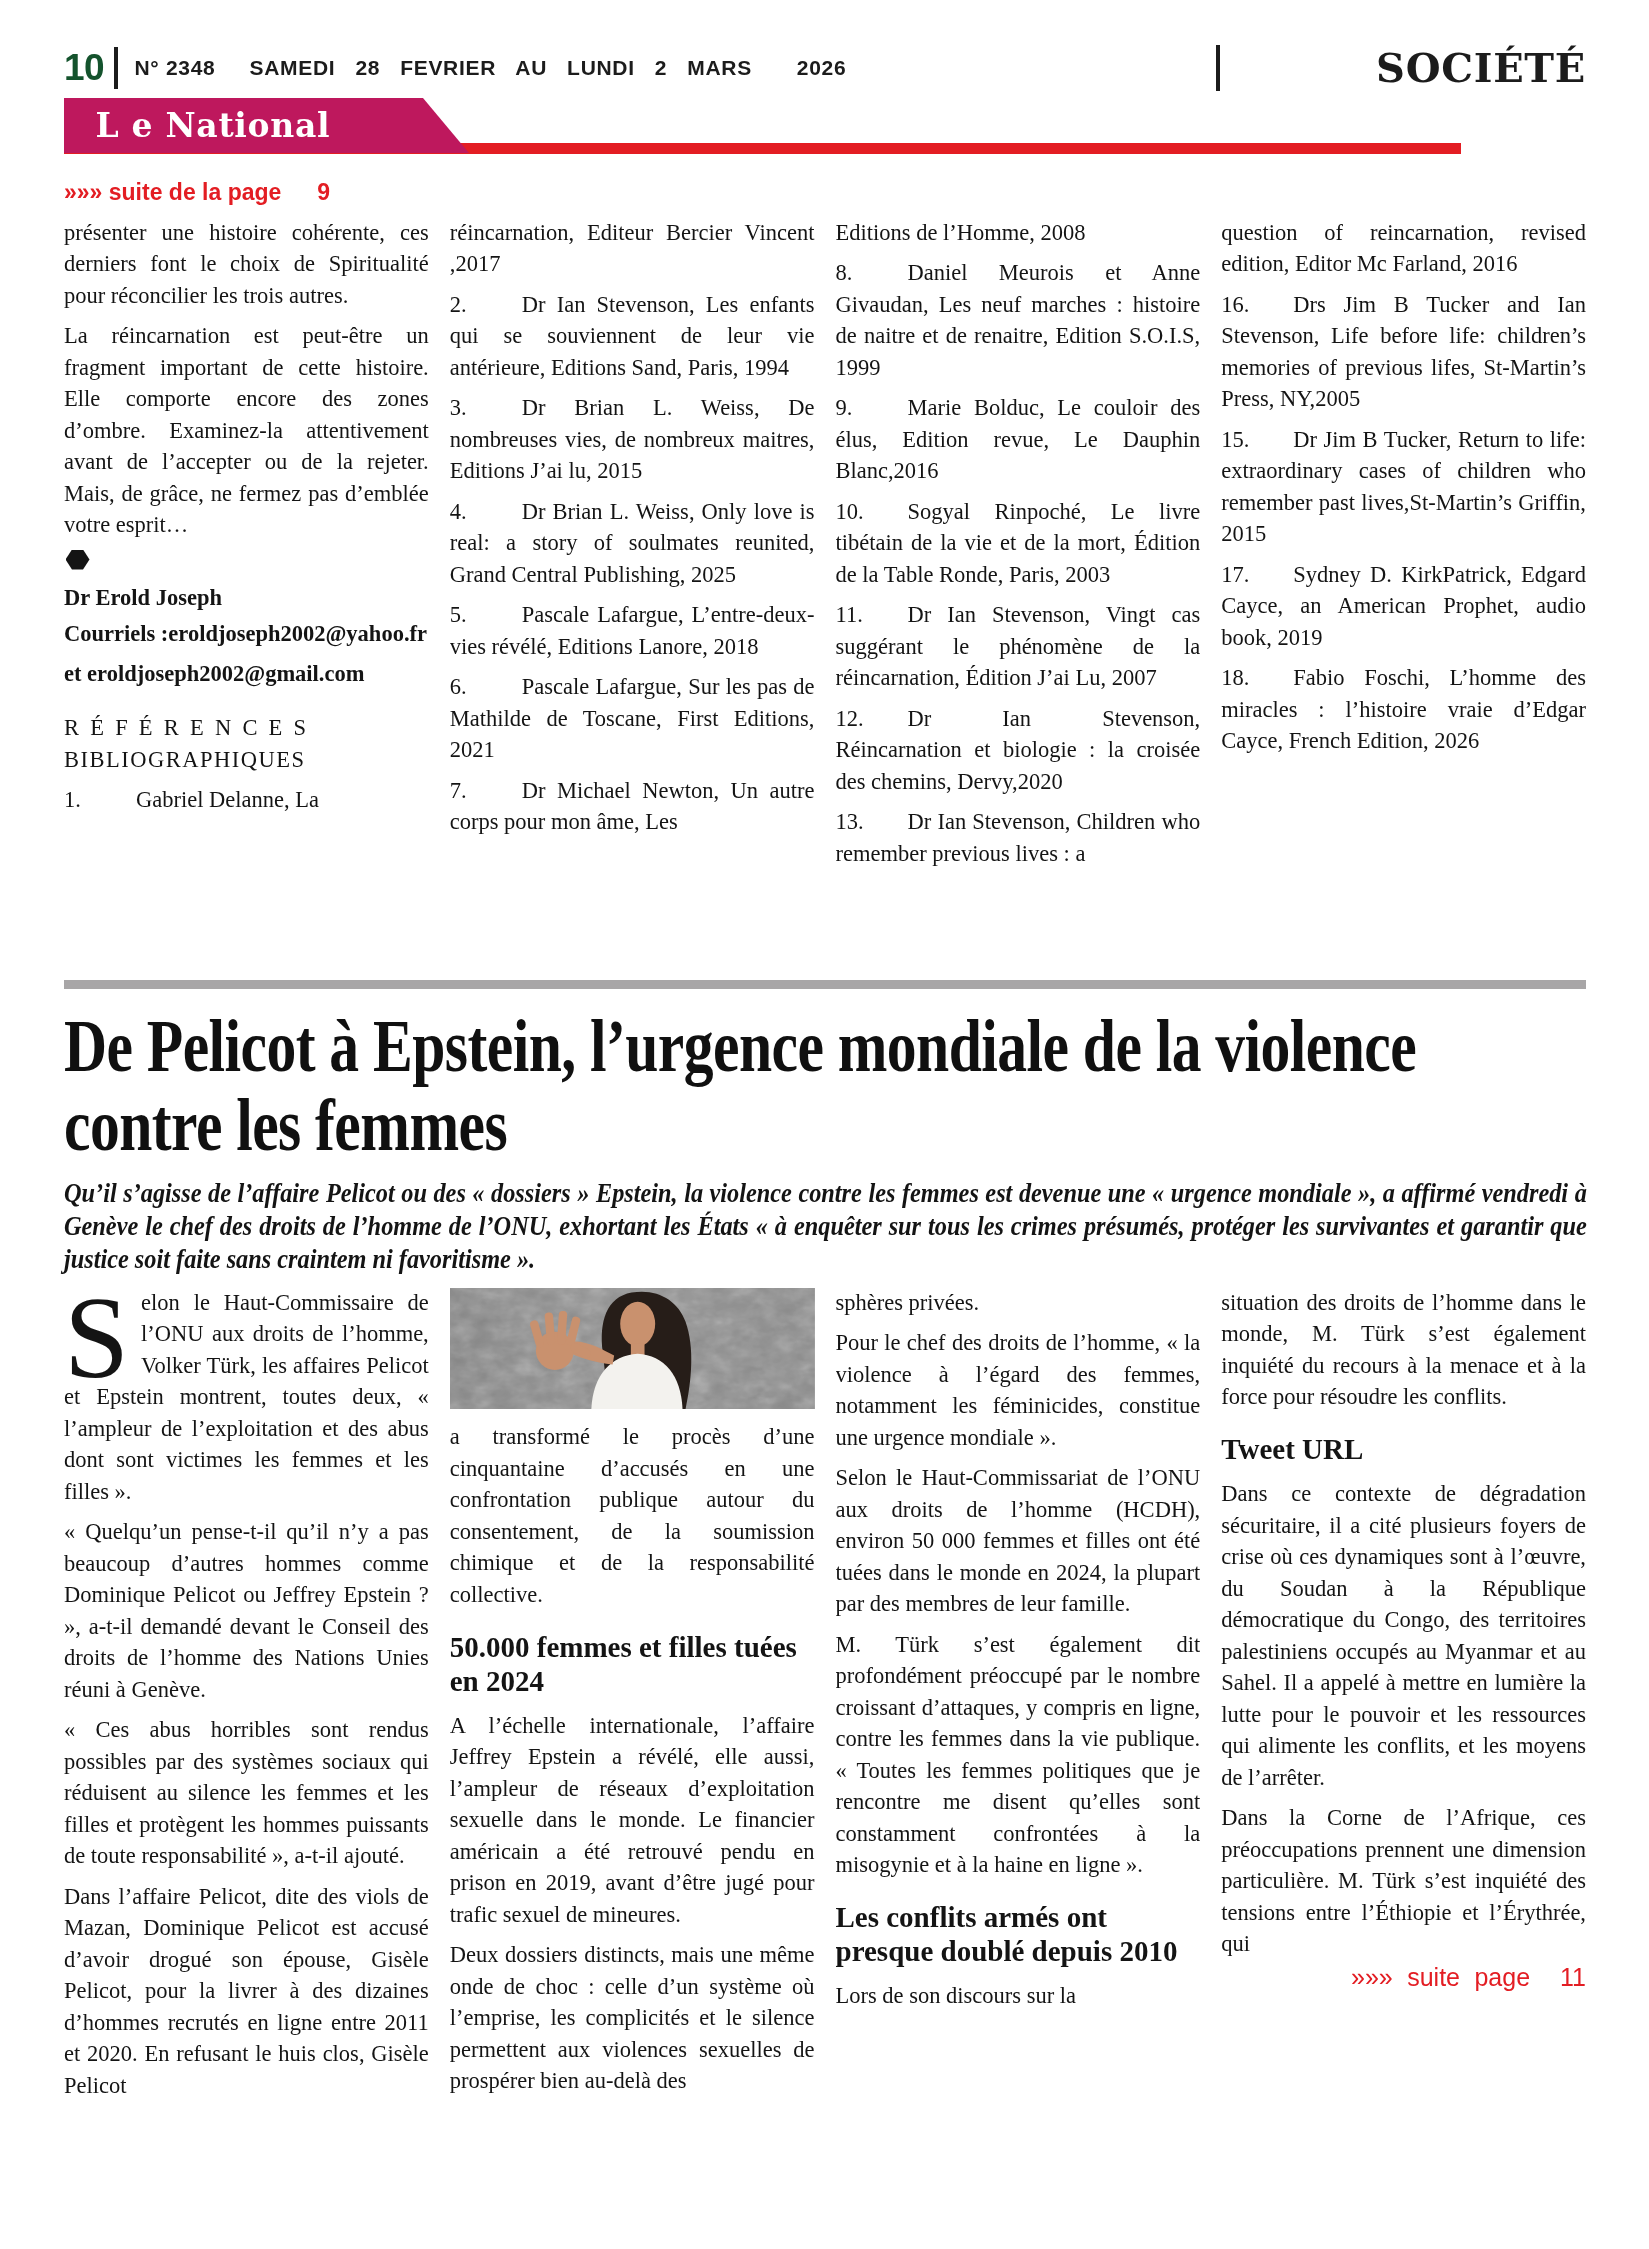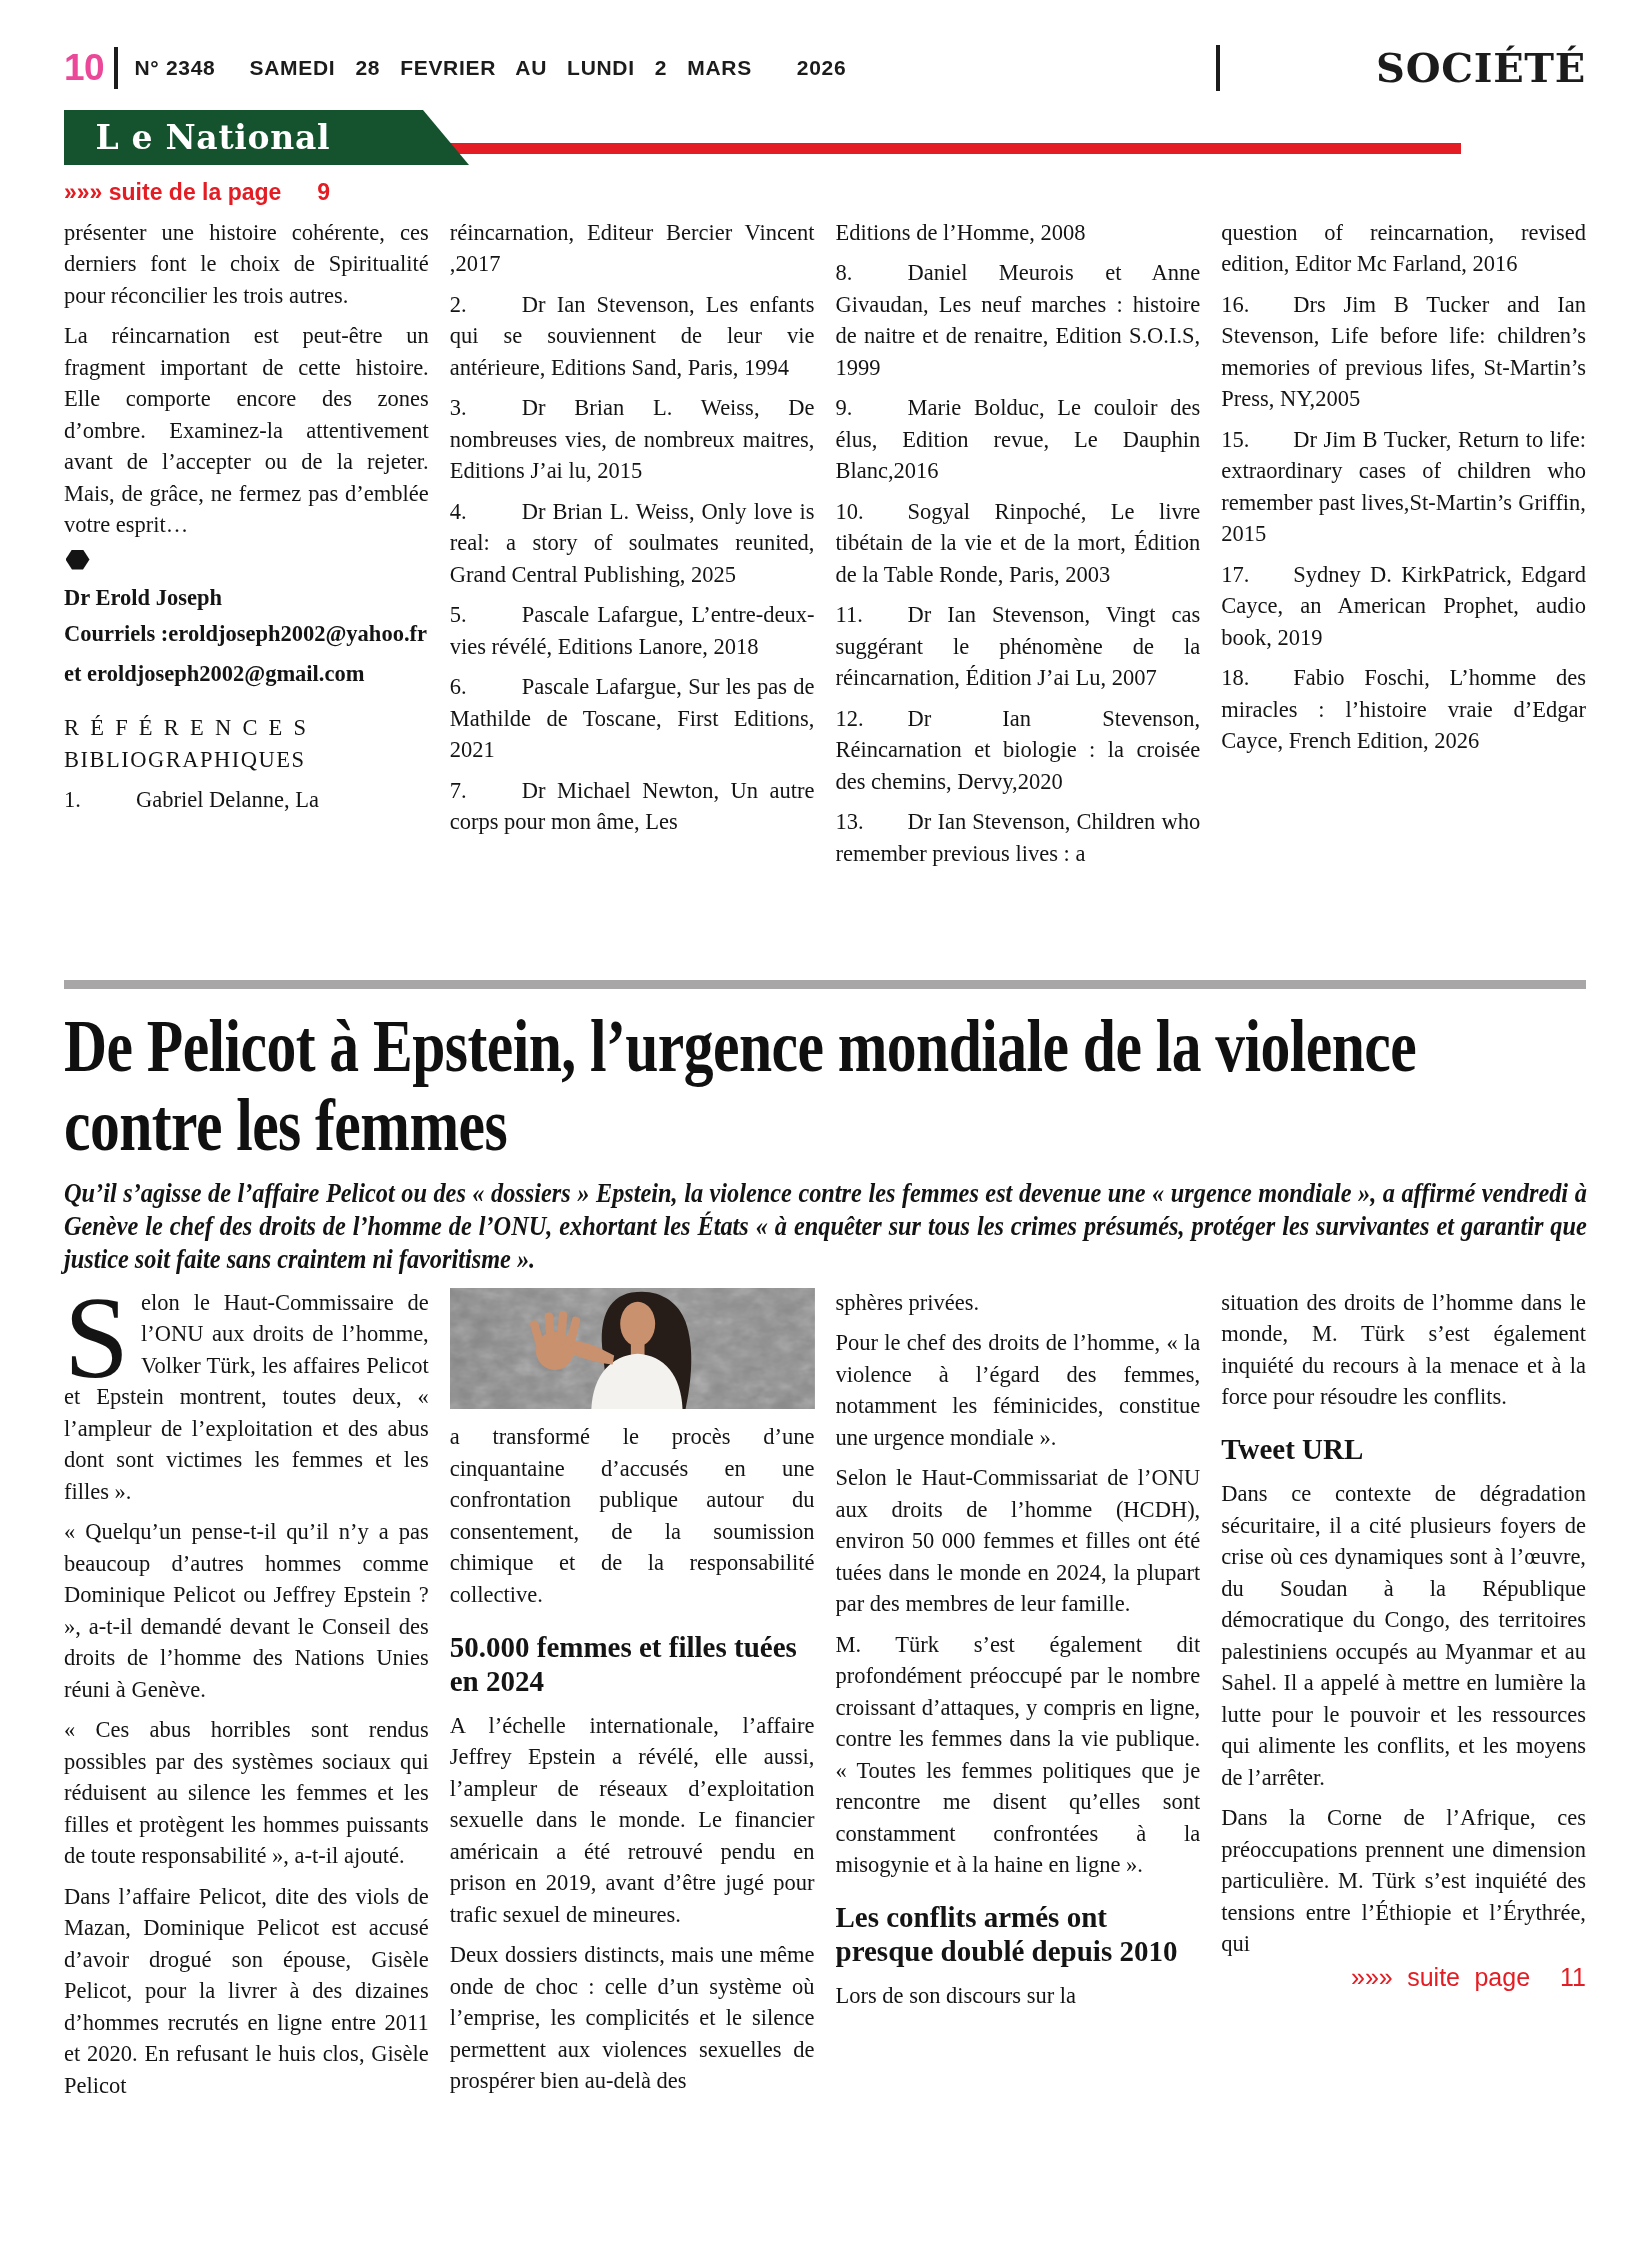--- a/index.html
+++ b/index.html
@@ -8,35 +8,35 @@
     width:1650px;height:2250px;
     box-sizing:border-box;
     padding:43px 64px 0 64px;
     background:#fff;
     overflow:hidden;
     font-family:"Liberation Serif", serif;
     color:#141414;
   }
   
   .topbar{display:flex;align-items:center;height:49px;margin-bottom:6px;}
-  .pagenum{font-family:"Liberation Sans",sans-serif;font-weight:bold;font-size:37px;letter-spacing:-0.7px;color:#ec4899;}
+  .pagenum{font-family:"Liberation Sans",sans-serif;font-weight:bold;font-size:37px;letter-spacing:-0.7px;color:#14532d;}
   .vbar1{width:3.7px;height:42px;background:#1c1c1c;margin:0 16.5px 0 10.5px;}
   .issueline{font-family:"Liberation Sans",sans-serif;font-weight:bold;font-size:21px;color:#1c1c1c;letter-spacing:0.7px;display:flex;align-items:baseline;}
   .issueline .no{margin-right:34px;}
   .issueline .dates{word-spacing:13.5px;}
   .issueline .year{margin-left:45px;}
   .sectionwrap{margin-left:auto;display:flex;align-items:center;gap:44px;}
   .vbar2{width:4.5px;height:46px;background:#1c1c1c;margin-right:112px;}
   .section{font-family:"DejaVu Serif",serif;font-weight:bold;font-size:40px;letter-spacing:0.7px;color:#1c1c1c;}
   
   .mastrow{position:relative;height:63px;}
   .redline{position:absolute;left:0;top:45px;width:1397px;height:10.5px;background:#e31d23;}
   .banner{
-    position:absolute;left:0;top:12px;width:405px;height:55px;
-    background:#14532d;
+    position:absolute;left:0;top:0;width:405px;height:55px;
+    background:#be185d;
     clip-path:polygon(0 0, calc(100% - 46px) 0, 100% 100%, 0 100%);
     display:flex;align-items:center;
   }
   .banner span{color:#fff;font-family:"DejaVu Serif",serif;font-weight:bold;font-size:33px;padding-left:31.5px;letter-spacing:0.7px;}
   
   .suite-top{margin:18px 0 10.5px 0;font-family:"Liberation Sans",sans-serif;font-weight:bold;font-size:23px;color:#e31d23;}
   .suite-top .pg{margin-left:36px;}
   .suite-bottom{text-align:right;font-family:"Liberation Sans",sans-serif;font-size:25px;color:#e31d23;margin-top:1.5px;word-spacing:7.5px;}
   .suite-bottom .pg{margin-left:30px;}
   

